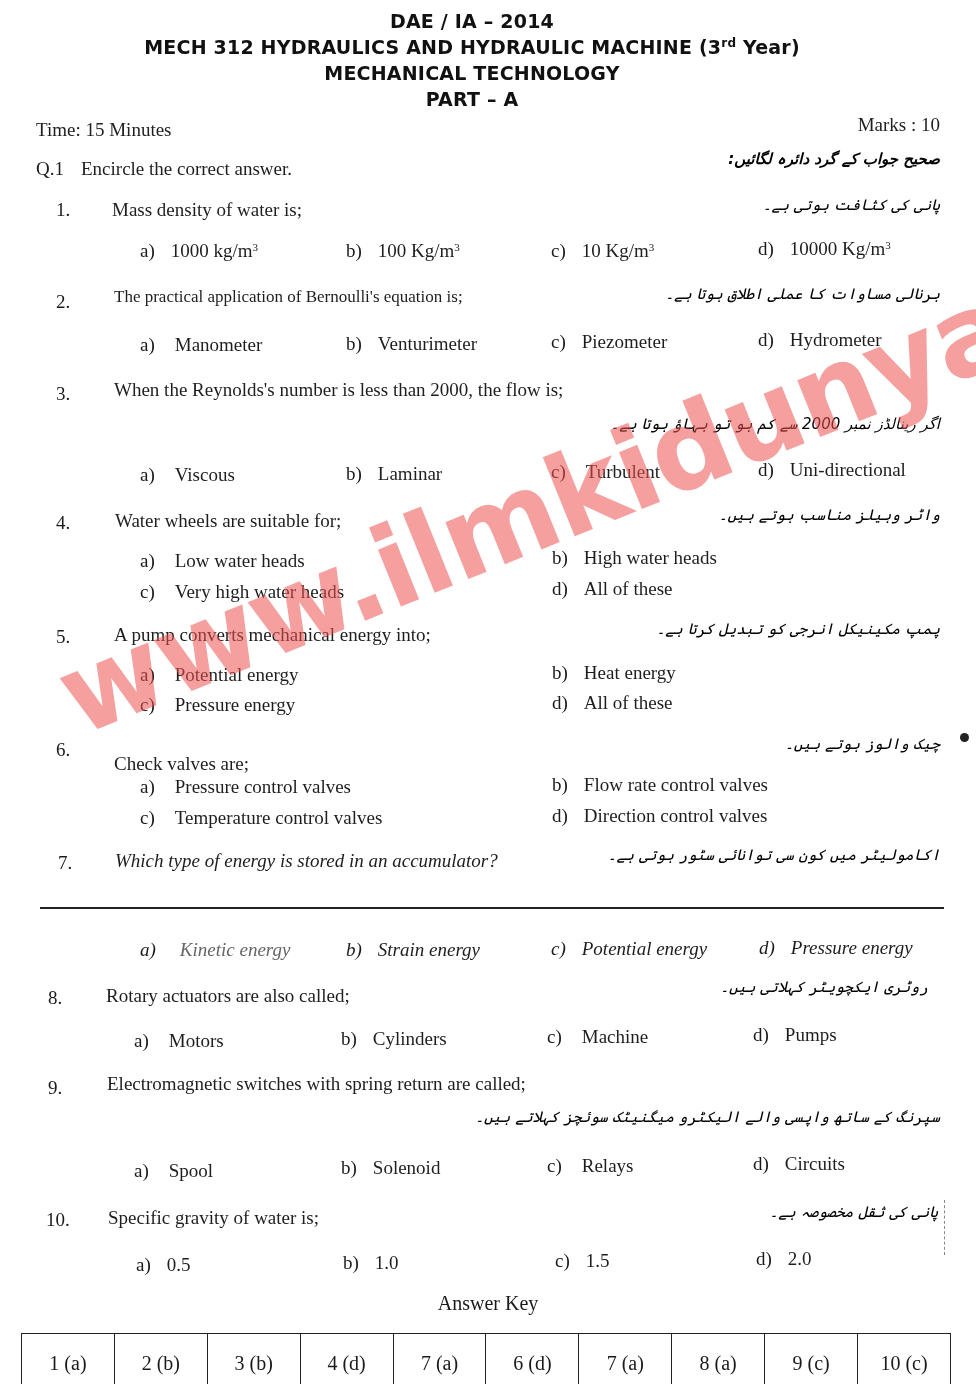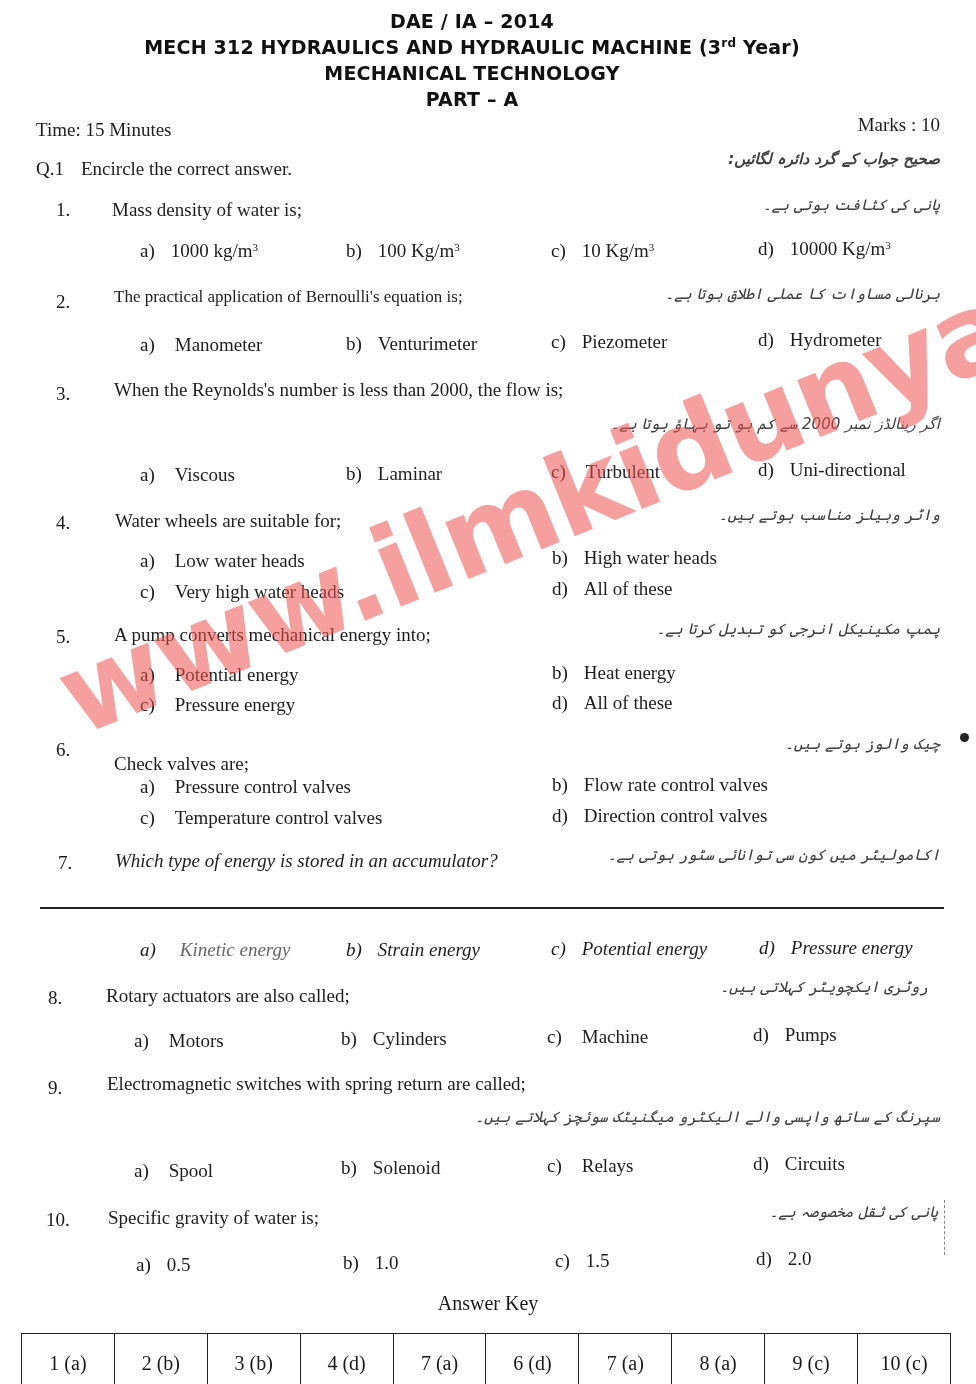--- a/index.html
+++ b/index.html
@@ -5,21 +5,21 @@
   html, body { margin: 0; padding: 0; }
   body {
     width: 976px; height: 1384px; position: relative; overflow: hidden;
     background: #ffffff; color: #1a1a1a;
     font-family: "Liberation Serif", serif;
   }
   .abs { position: absolute; white-space: nowrap; }
   .hdr { left: 0; width: 944px; text-align: center; font-family: "DejaVu Sans", sans-serif; font-weight: bold; font-size: 19px; letter-spacing: 0.2px; color: #111; }
   .hdr sup { font-size: 12px; }
   .serif { font-family: "Liberation Serif", serif; font-size: 19px; color: #1e1e1e; }
-  .urdu { font-family: "DejaVu Sans", sans-serif; font-size: 15px; direction: rtl; text-align: right; color: #404040; font-style: italic; }
+  .urdu { font-family: "DejaVu Sans", sans-serif; font-size: 15px; direction: rtl; text-align: right; color: #000000; font-style: italic; }
   .num { font-family: "Liberation Serif", serif; font-size: 19px; }
   .opt-letter { font-family: "Liberation Serif", serif; font-size: 19px; }
   .ital { font-style: italic; }
   sup.s { font-size: 11px; }
   .rule { position: absolute; left: 40px; width: 904px; height: 2px; background: #222; top: 907px; }
   .watermark {
     position: absolute; left: 40px; top: 640px;
     font-family: "DejaVu Sans", sans-serif; font-weight: bold; font-size: 112px;
     color: rgba(239, 80, 80, 0.55); transform: rotate(-22deg); transform-origin: left top;
     white-space: nowrap; pointer-events: none; letter-spacing: -2px;

